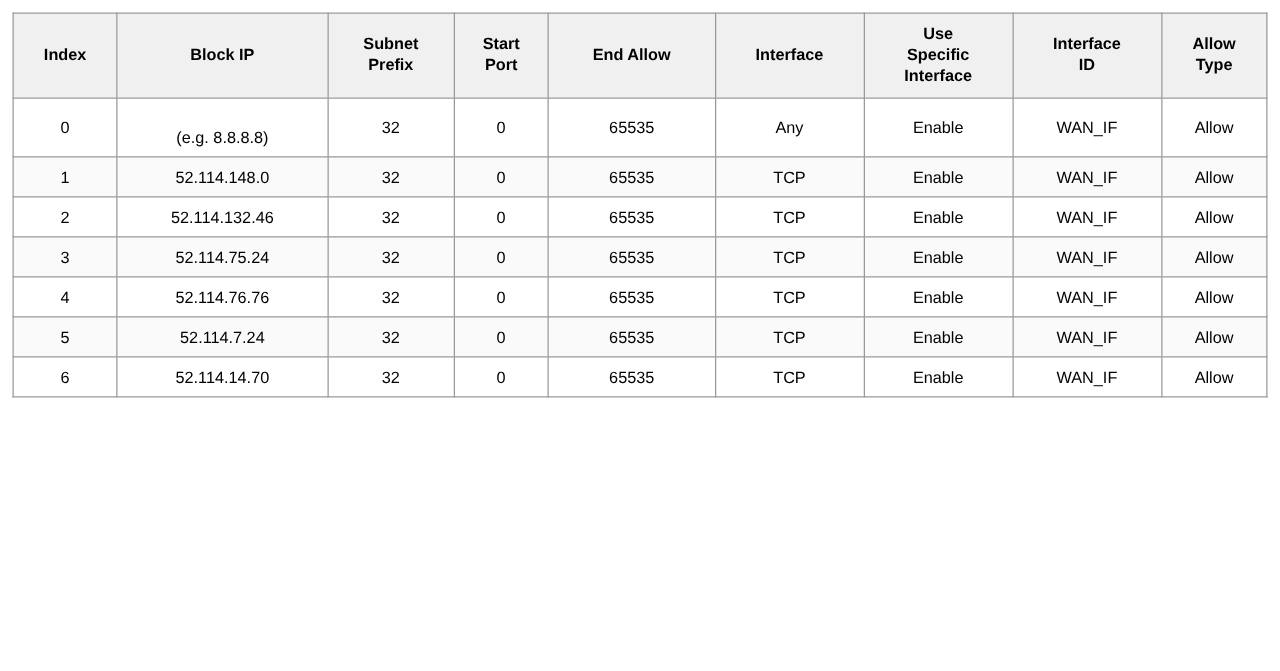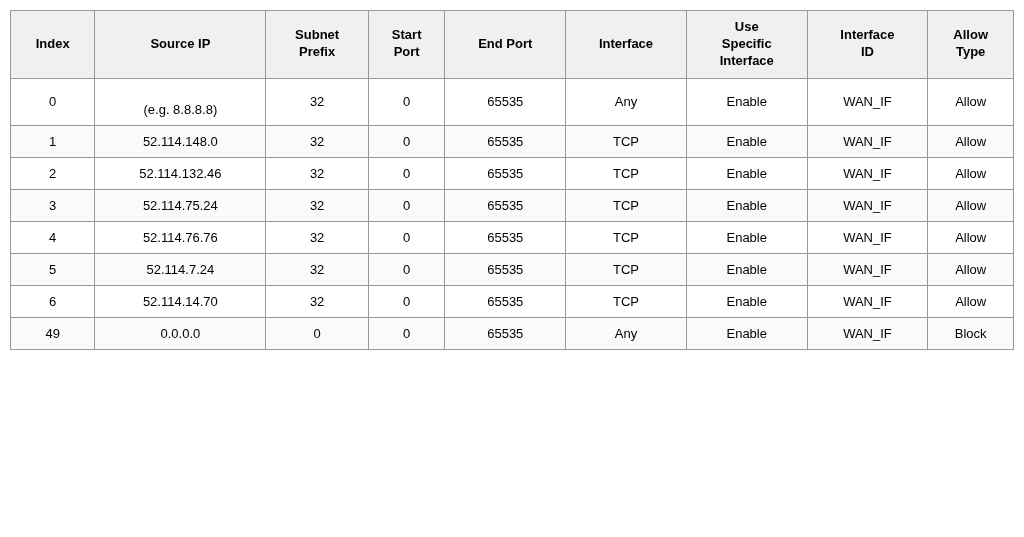--- a/index.html
+++ b/index.html
@@ -39,24 +39,24 @@
       background: #fafafa;
     }
   </style>
 </head>
 <body>
 
 <table>
   <thead id="table-head">
   <tr>
         <th>Index</th>
-        <th>Source IP</th>
+        <th>Block IP</th>
         <th>Subnet<br>Prefix</th>
         <th>Start<br>Port</th>
-        <th>End Port</th>
+        <th>End Allow</th>
         <th>Interface</th>
         <th>Use<br>Specific<br>Interface</th>
         <th>Interface<br>ID</th>
         <th>Allow<br>Type</th>
       </tr>
     </thead>
   <tbody id="table-body">
   <tr>
         <td>0</td>
         <td><public dns="" server="" ip=""><br>(e.g. 8.8.8.8)</public></td>
@@ -127,25 +127,14 @@
         <td>6</td>
         <td>52.114.14.70</td>
         <td>32</td>
         <td>0</td>
         <td>65535</td>
         <td>TCP</td>
         <td>Enable</td>
         <td>WAN_IF</td>
         <td>Allow</td>
       </tr>
-      <tr>
-        <td>49</td>
-        <td>0.0.0.0</td>
-        <td>0</td>
-        <td>0</td>
-        <td>65535</td>
-        <td>Any</td>
-        <td>Enable</td>
-        <td>WAN_IF</td>
-        <td>Block</td>
-      </tr>
     </tbody>
 </table>
 
 </body></html>

